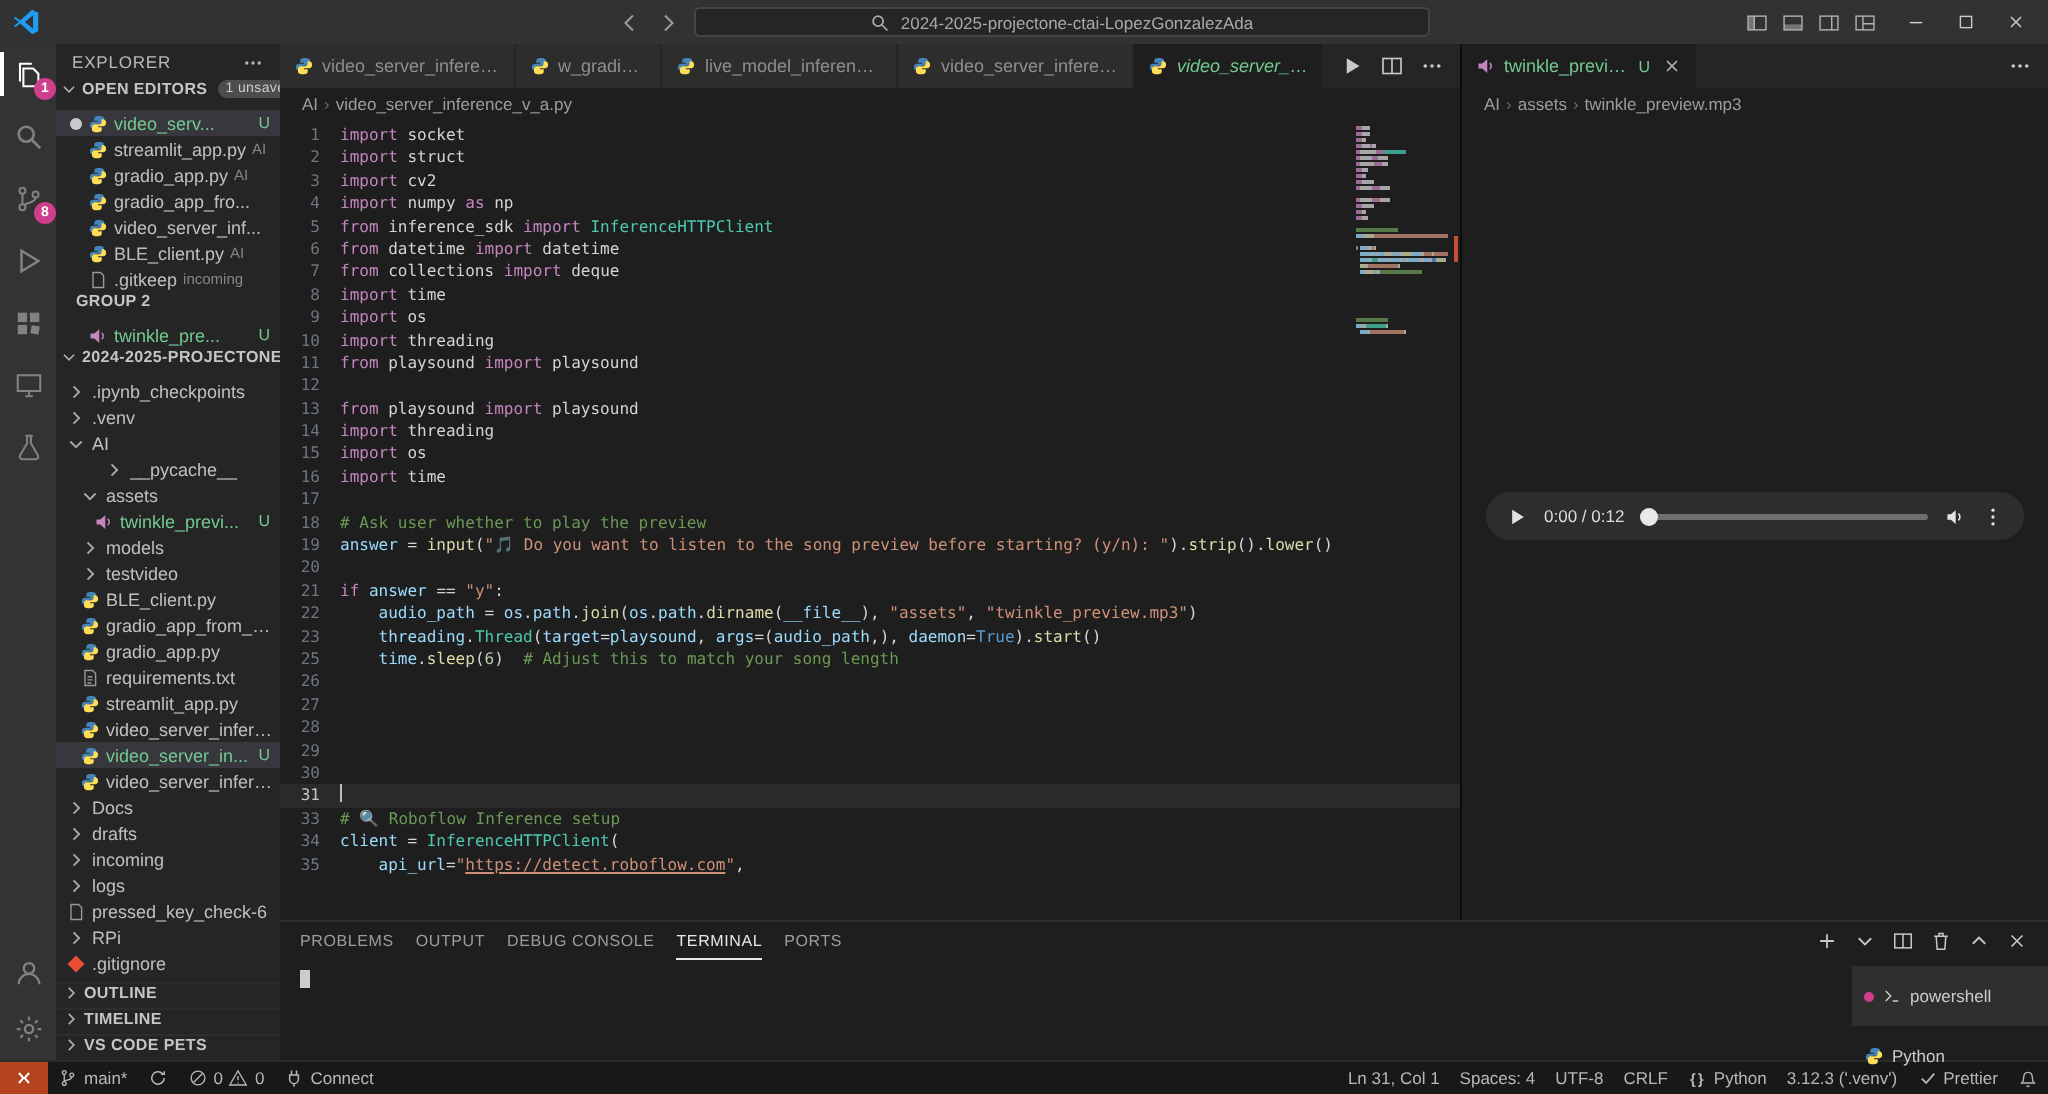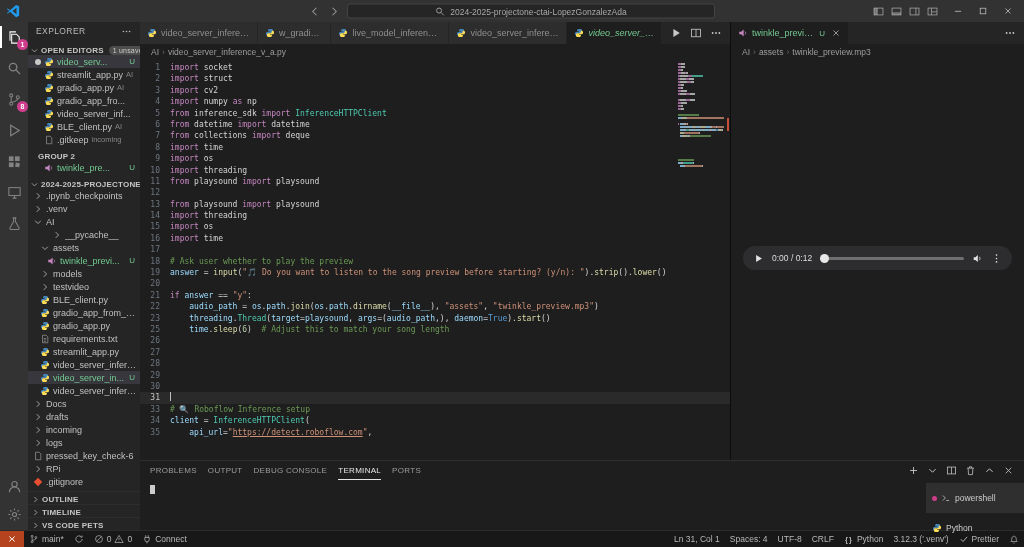--- a/index.html
+++ b/index.html
@@ -26,21 +26,21 @@
 .ab-item .ic{width:15px;height:15px}
 .ab-item.active{color:#fff}
 .ab-item.active::before{content:'';position:absolute;left:0;top:-2px;bottom:-2px;width:1.5px;background:#fff}
 .ab-badge{position:absolute;right:0;bottom:-4px;min-width:11px;height:11px;border-radius:6px;background:var(--c-badge,#cf3e8c);color:#fff;font-size:7px;display:flex;align-items:center;justify-content:center;padding:0 2px;font-weight:700}
 .ab-bottom{margin-top:auto;display:flex;flex-direction:column;gap:12px;align-items:center;padding-bottom:8px}
 .ab-bottom .ab-item{height:16px}
 
 .sidebar{width:112px;background:#252526;display:flex;flex-direction:column;font-size:9px;color:#c0c0c0;overflow:hidden;flex:none}
 .sidebar-title{height:18px;display:flex;align-items:center;padding:0 8px;font-size:8.5px;letter-spacing:.4px;color:#bbb;flex:none}
 .sidebar-title .ic{margin-left:auto;width:11px;height:11px;color:#bbb}
-.section-header{height:15px;display:flex;align-items:flex-end;gap:2px;font-weight:700;font-size:8px;color:#c5c5c5;padding:0 2px;letter-spacing:.2px;white-space:nowrap;overflow:hidden;flex:none}
+.section-header{height:15px;display:flex;align-items:flex-start;gap:2px;font-weight:700;font-size:8px;color:#c5c5c5;padding:0 2px;letter-spacing:.2px;white-space:nowrap;overflow:hidden;flex:none}
 .section-header .ic{width:9px;height:9px;color:#b0b0b0}
 .unsaved-pill{margin-left:3px;background:#4d4d4d;border-radius:7px;padding:1px 4px;font-weight:400;font-size:7px;color:#ccc}
 .row{height:13px;display:flex;align-items:center;gap:3px;padding:0 3px 0 7px;white-space:nowrap;overflow:hidden;flex:none}
 .row .ic{width:10px;height:10px}
 .dirty-dot{width:6px;height:6px;border-radius:50%;flex:none}
 .dirty-dot.on{background:#c9c9c9}
 .row-name{overflow:hidden;text-overflow:ellipsis}
 .row-name.green{color:var(--c-untracked,#73c991)}
 .row-dir{color:#868686;font-size:7.5px;overflow:hidden;text-overflow:ellipsis}
 .git-badge{margin-left:auto;color:var(--c-untracked,#73c991);font-size:8px;padding-right:2px;flex:none}

